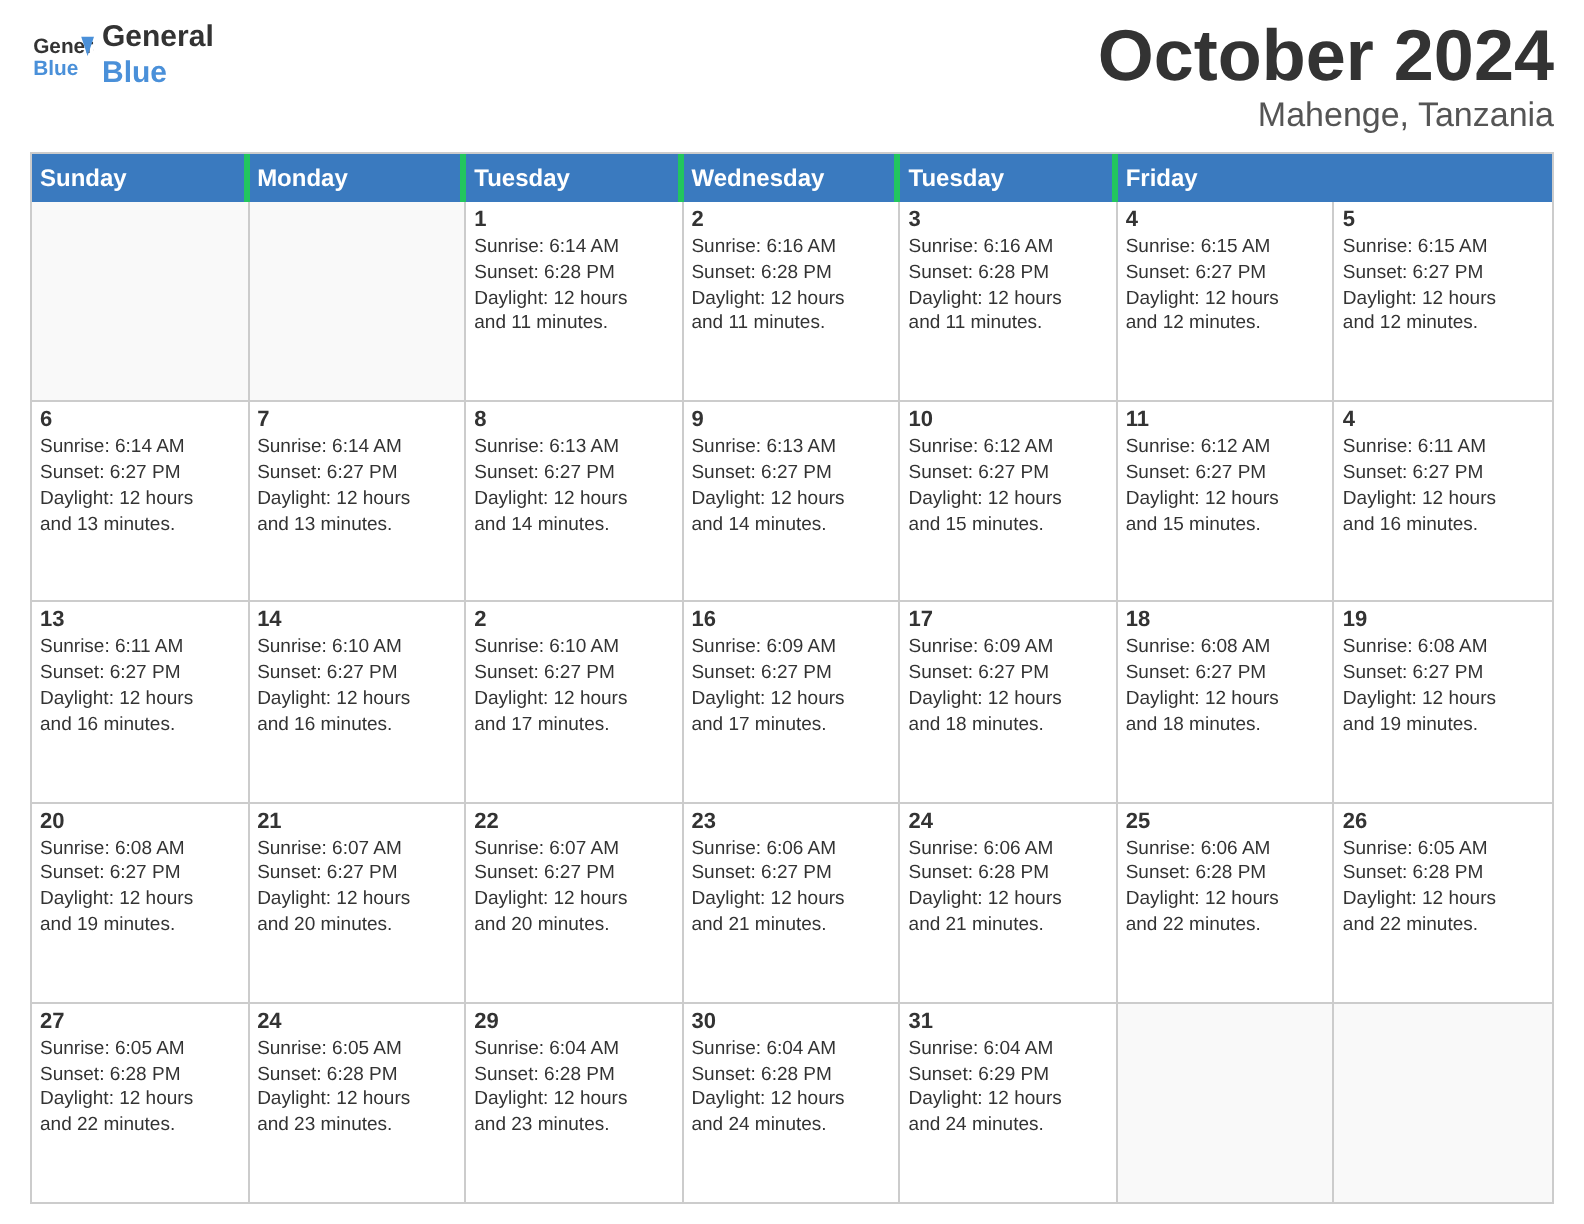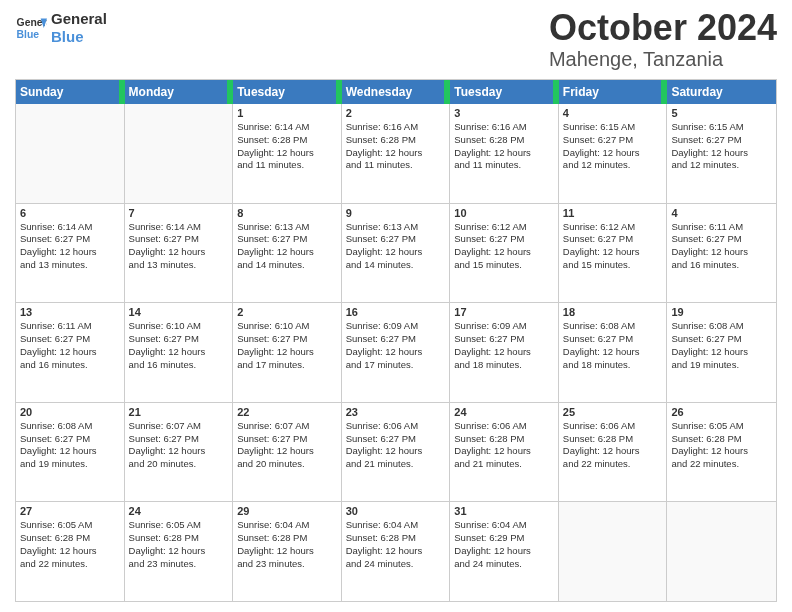--- a/index.html
+++ b/index.html
@@ -26,50 +26,51 @@
     .logo {
       display: flex;
       align-items: center;
       gap: 4px;
     }
     .logo-icon {
       width: 32px;
       height: 32px;
     }
     .title-block {
+      text-align: right;
     }
     .month-title {
       font-size: 36px;
       font-weight: bold;
       color: #333;
       line-height: 1;
     }
     .subtitle {
-      font-size: 20px;
+      font-size: 17px;
       color: #555;
       margin-top: 2px;
     }
     .calendar {
       flex: 1;
       display: flex;
       flex-direction: column;
       border: 1px solid #ccc;
     }
     .cal-header {
       display: grid;
       grid-template-columns: repeat(7, 1fr);
       background: #3a7abf;
     }
     .cal-header-cell {
       color: #fff;
       font-size: 12px;
       font-weight: bold;
       padding: 5px 4px;
       text-align: left;
-      border-right: 6px solid #22c55e;
+      border-right: 3px solid #22c55e;
     }
     .cal-header-cell:last-child { border-right: none; }
     .cal-body {
       flex: 1;
       display: flex;
       flex-direction: column;
     }
     .cal-row {
       display: grid;
       grid-template-columns: repeat(7, 1fr);
@@ -122,21 +123,20 @@
   </div>
 
   <div class="calendar">
     <div class="cal-header">
     <div class="cal-header-cell">Sunday</div>
         <div class="cal-header-cell">Monday</div>
         <div class="cal-header-cell">Tuesday</div>
         <div class="cal-header-cell">Wednesday</div>
         <div class="cal-header-cell">Tuesday</div>
         <div class="cal-header-cell">Friday</div>
-        <div class="cal-header-cell">Saturday</div>
       </div>
     <div class="cal-body">
     <div class="cal-row">
           <div class="cal-cell empty"></div>
           <div class="cal-cell empty"></div>
           <div class="cal-cell">
             <span class="day-num">1</span>
             <span class="cell-line">Sunrise: 6:14 AM</span>
             <span class="cell-line">Sunset: 6:28 PM</span>
             <span class="cell-line">Daylight: 12 hours</span>

